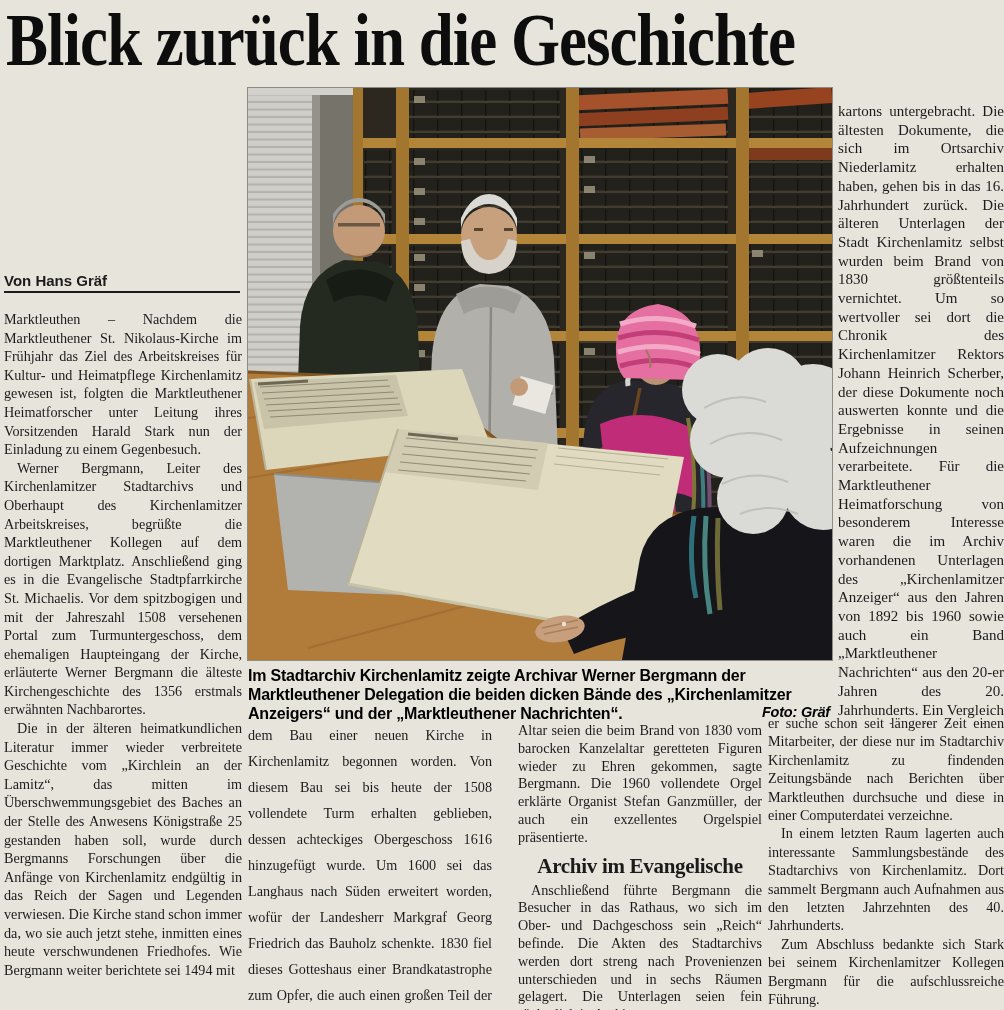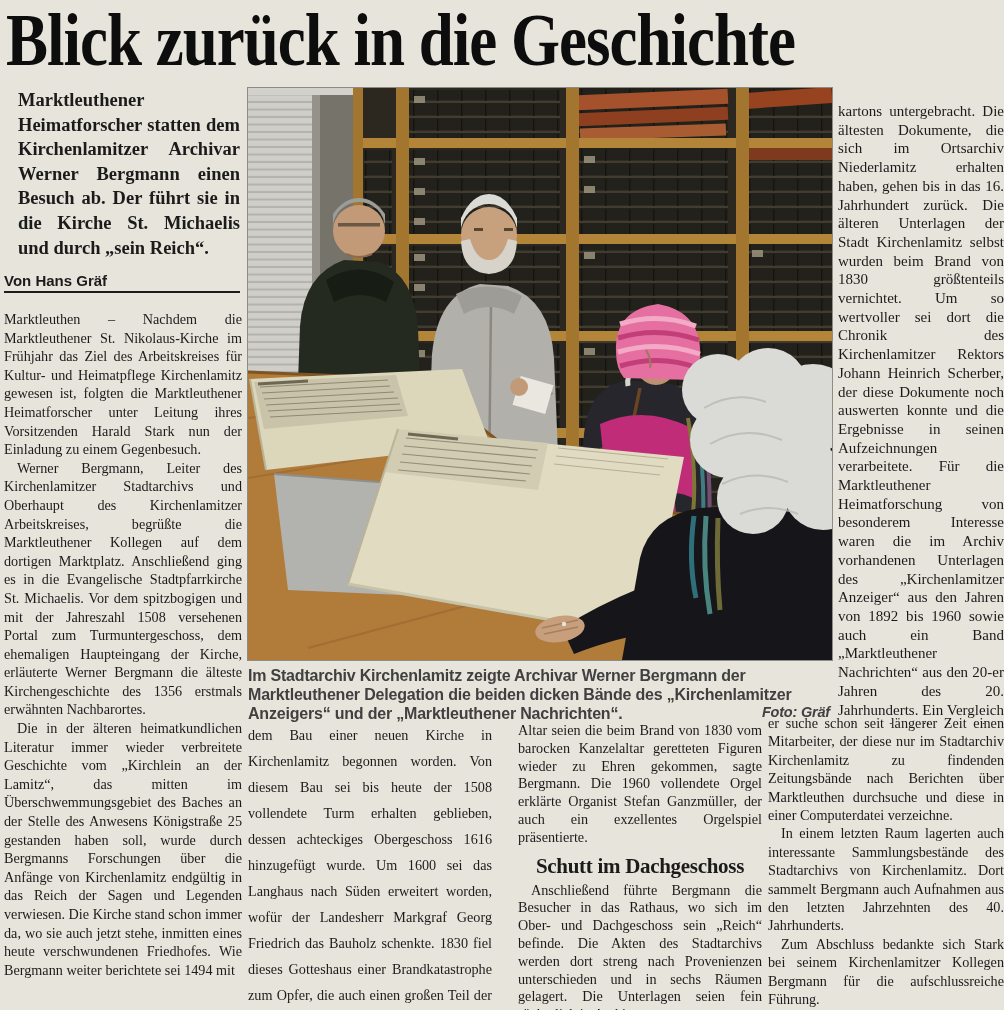--- a/index.html
+++ b/index.html
@@ -40,35 +40,34 @@
   .photo{
     position:absolute; left:248px; top:88px; width:584px; height:572px;
     outline:1px solid #8e8c84; background:#4e4739;
   }
   .caption{
     position:relative; 
   }
   .caption-wrap{
     position:absolute; left:248px; top:666px; width:584px; height:56px; overflow:hidden;
     font-family:"Liberation Sans", sans-serif; font-weight:700; font-size:16px;
-    line-height:19px; letter-spacing:-0.2px; color:#404040;
+    line-height:19px; letter-spacing:-0.2px; color:#000000;
   }
   .caption-credit{
     position:absolute; right:2px; bottom:0;
     font-style:italic; font-size:14.5px; font-weight:700;
   }
 </style>
 </head>
 <body>
 
 <div class="page">
 
   <div class="headline">Blick zurück in die Geschichte</div>
 
-  <div class="intro jtext">Marktleuthener Heimatforscher statten dem Kirchenlamitzer Archivar Werner Bergmann einen Besuch ab. Der führt sie in die Kirche St. Michaelis und durch „sein Reich“.</div>
 
   <div class="byline">Von Hans Gräf</div>
 
   <div class="col col1 jtext">
     <p><span class="lead">Marktleuthen</span><span> – Nachdem die Marktleuthener St. Nikolaus-Kirche im Frühjahr das Ziel des Arbeitskreises für Kultur- und Heimatpflege Kirchenlamitz gewesen ist, folgten die Marktleuthener Heimatforscher unter Leitung ihres Vorsitzenden Harald Stark nun der Einladung zu einem Gegenbesuch.</span></p>
     <p class="ind">Werner Bergmann, Leiter des Kirchenlamitzer Stadtarchivs und Oberhaupt des Kirchenlamitzer Arbeitskreises, begrüßte die Marktleuthener Kollegen auf dem dortigen Marktplatz. Anschließend ging es in die Evangelische Stadtpfarrkirche St. Michaelis. Vor dem spitzbogigen und mit der Jahreszahl 1508 versehenen Portal zum Turmuntergeschoss, dem ehemaligen Haupteingang der Kirche, erläuterte Werner Bergmann die älteste Kirchengeschichte des 1356 erstmals erwähnten Nachbarortes.</p>
     <p class="ind">Die in der älteren heimatkundlichen Literatur immer wieder verbreitete Geschichte vom „Kirchlein an der Lamitz“, das mitten im Überschwemmungsgebiet des Baches an der Stelle des Anwesens Königstraße 25 gestanden haben soll, wurde durch Bergmanns Forschungen über die Anfänge von Kirchenlamitz endgültig in das Reich der Sagen und Legenden verwiesen. Die Kirche stand schon immer da, wo sie auch jetzt stehe, inmitten eines heute verschwundenen Friedhofes. Wie Bergmann weiter berichtete sei 1494 mit</p>
   </div>
 
   <div class="photo">
@@ -298,21 +297,21 @@
     <span>Im Stadtarchiv Kirchenlamitz zeigte Archivar Werner Bergmann der Marktleuthener Delegation die beiden dicken Bände des „Kirchenlamitzer Anzeigers“ und der „Marktleuthener Nachrichten“.</span>
     <span class="caption-credit">Foto: Gräf</span>
   </div>
 
   <div class="col col2 jtext">
     <p>dem Bau einer neuen Kirche in Kirchenlamitz begonnen worden. Von diesem Bau sei bis heute der 1508 vollendete Turm erhalten geblieben, dessen achteckiges Obergeschoss 1616 hinzugefügt wurde. Um 1600 sei das Langhaus nach Süden erweitert worden, wofür der Landesherr Markgraf Georg Friedrich das Bauholz schenkte. 1830 fiel dieses Gotteshaus einer Brandkatastrophe zum Opfer, die auch einen großen Teil der Stadt in Schutt und Asche legte. Die Einweihung des wiederauferstandenen Gotteshauses konnte nach mehr als dreijähriger Bauzeit am 15. Oktober 1837 gefeiert werden. Im neuen</p>
   </div>
 
   <div class="col col3 jtext">
     <p>Altar seien die beim Brand von 1830 vom barocken Kanzelaltar geretteten Figuren wieder zu Ehren gekommen, sagte Bergmann. Die 1960 vollendete Orgel erklärte Organist Stefan Ganzmüller, der auch ein exzellentes Orgelspiel präsentierte.</p>
-    <div class="subhead">Schutt im Dachgeschoss</div>
+    <div class="subhead">Archiv im Evangelische</div>
     <p class="ind">Anschließend führte Bergmann die Besucher in das Rathaus, wo sich im Ober- und Dachgeschoss sein „Reich“ befinde. Die Akten des Stadtarchivs werden dort streng nach Provenienzen unterschieden und in sechs Räumen gelagert. Die Unterlagen seien fein säuberlich in Archiv-</p>
   </div>
 
   <div class="col col4a jtext">
     <p>kartons untergebracht. Die ältesten Dokumente, die sich im Ortsarchiv Niederlamitz erhalten haben, gehen bis in das 16. Jahrhundert zurück. Die älteren Unterlagen der Stadt Kirchenlamitz selbst wurden beim Brand von 1830 größtenteils vernichtet. Um so wertvoller sei dort die Chronik des Kirchenlamitzer Rektors Johann Heinrich Scherber, der diese Dokumente noch auswerten konnte und die Ergebnisse in seinen Aufzeichnungen verarbeitete. Für die Marktleuthener Heimatforschung von besonderem Interesse waren die im Archiv vorhandenen Unterlagen des „Kirchenlamitzer Anzeiger“ aus den Jahren von 1892 bis 1960 sowie auch ein Band „Marktleuthener Nachrichten“ aus den 20-er Jahren des 20. Jahrhunderts. Ein Vergleich zeigte, dass die Ausgaben beider Zeitungen identisch waren und nur der „Kopf“ variierte. Vorsitzender Stark sagte,</p>
   </div>
 
   <div class="col col4b jtext">
     <p>er suche schon seit längerer Zeit einen Mitarbeiter, der diese nur im Stadtarchiv Kirchenlamitz zu findenden Zeitungsbände nach Berichten über Marktleuthen durchsuche und diese in einer Computerdatei verzeichne.</p>
     <p class="ind">In einem letzten Raum lagerten auch interessante Sammlungsbestände des Stadtarchivs von Kirchenlamitz. Dort sammelt Bergmann auch Aufnahmen aus den letzten Jahrzehnten des 40. Jahrhunderts.</p>

